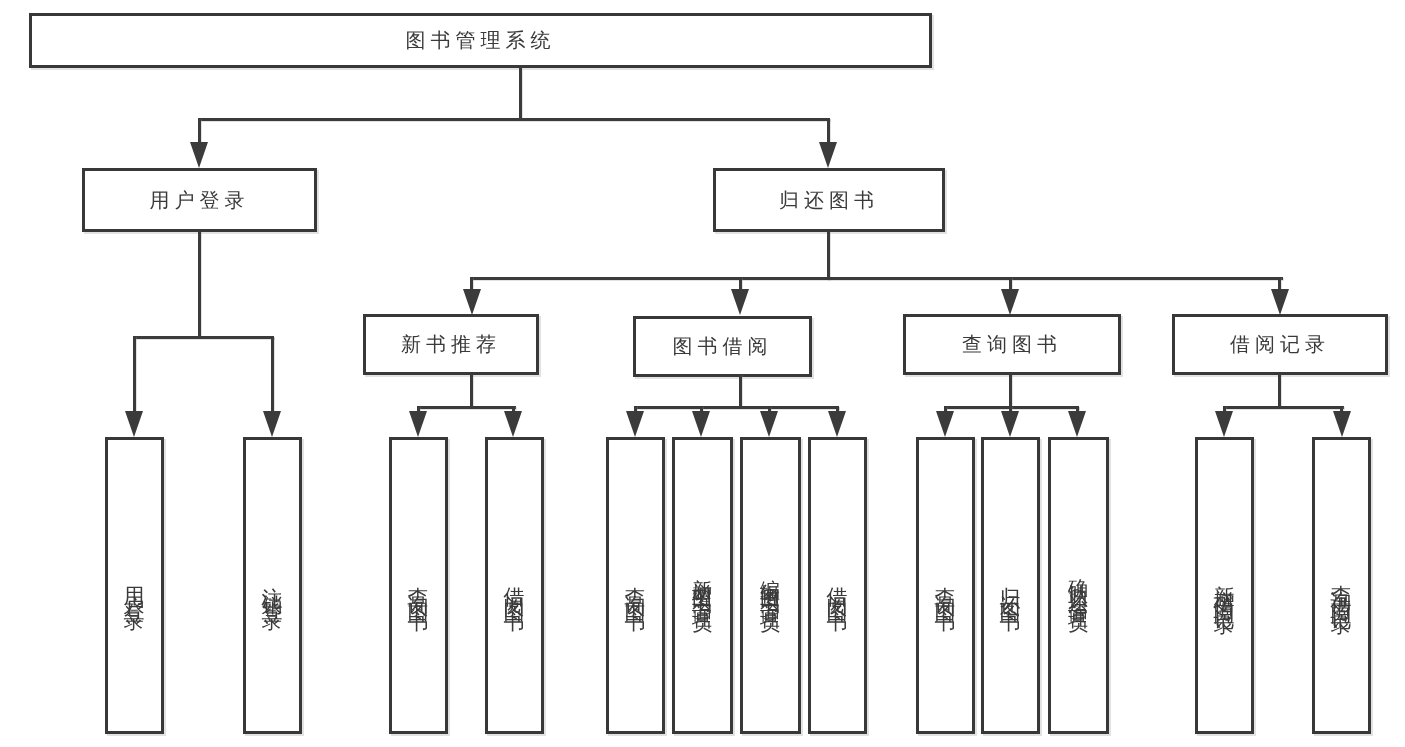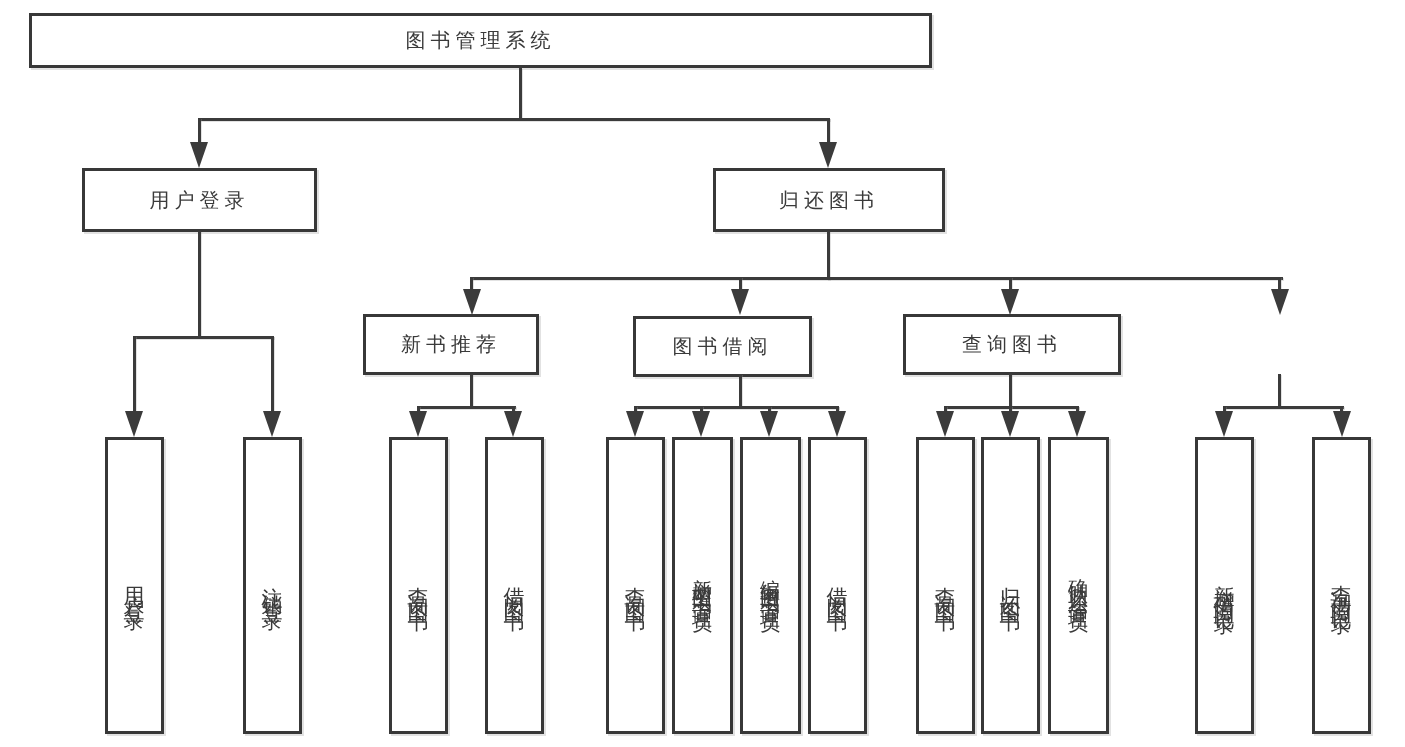--- a/index.html
+++ b/index.html
@@ -36,20 +36,21 @@
 <div class="canvas">
 
   <div class="box hbox" style="left:20px;top:13px;width:903px;height:55px;margin-left:9px;">图书管理系统</div>
 
   <div class="box hbox" style="left:82px;top:168px;width:235px;height:64px;">用户登录</div>
   <div class="box hbox" style="left:713px;top:168px;width:232px;height:64px;">归还图书</div>
 
   <div class="box hbox" style="left:363px;top:314px;width:176px;height:61px;text-align:center;">新书推荐</div>
   <div class="box hbox" style="left:633px;top:316px;width:179px;height:61px;">图书借阅</div>
   <div class="box hbox" style="left:903px;top:314px;width:218px;height:61px;">查询图书</div>
+  <div class="box hbox" style="left:1172px;top:314px;width:216px;height:61px;">借阅记录</div>
 
   <div class="box vbox" style="left:105px;top:437px;width:59px;height:297px;">用户登录</div>
   <div class="box vbox" style="left:243px;top:437px;width:59px;height:297px;">注销登录</div>
 
   <div class="box vbox" style="left:389px;top:437px;width:59px;height:297px;">查询图书</div>
   <div class="box vbox" style="left:485px;top:437px;width:59px;height:297px;">借阅图书</div>
 
   <div class="box vbox" style="left:606px;top:437px;width:59px;height:297px;">查询图书</div>
   <div class="box vbox" style="left:672px;top:437px;width:61px;height:297px;letter-spacing:5px;font-size:20px;">新增图书（管理员）</div>
   <div class="box vbox" style="left:740px;top:437px;width:61px;height:297px;letter-spacing:5px;font-size:20px;">编辑图书（管理员）</div>

